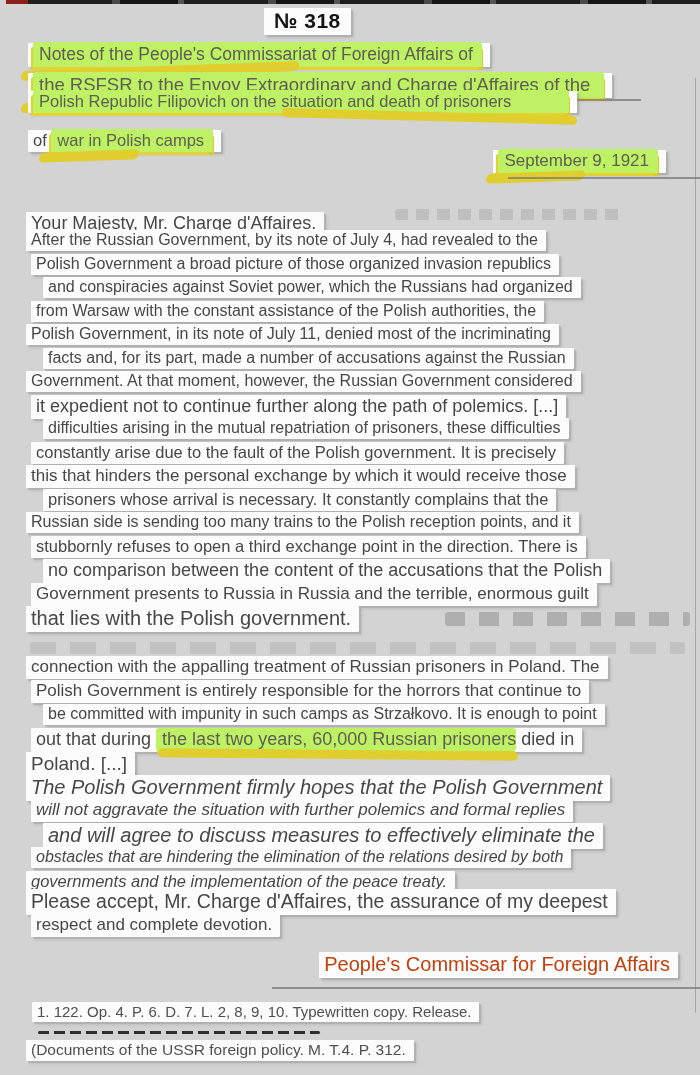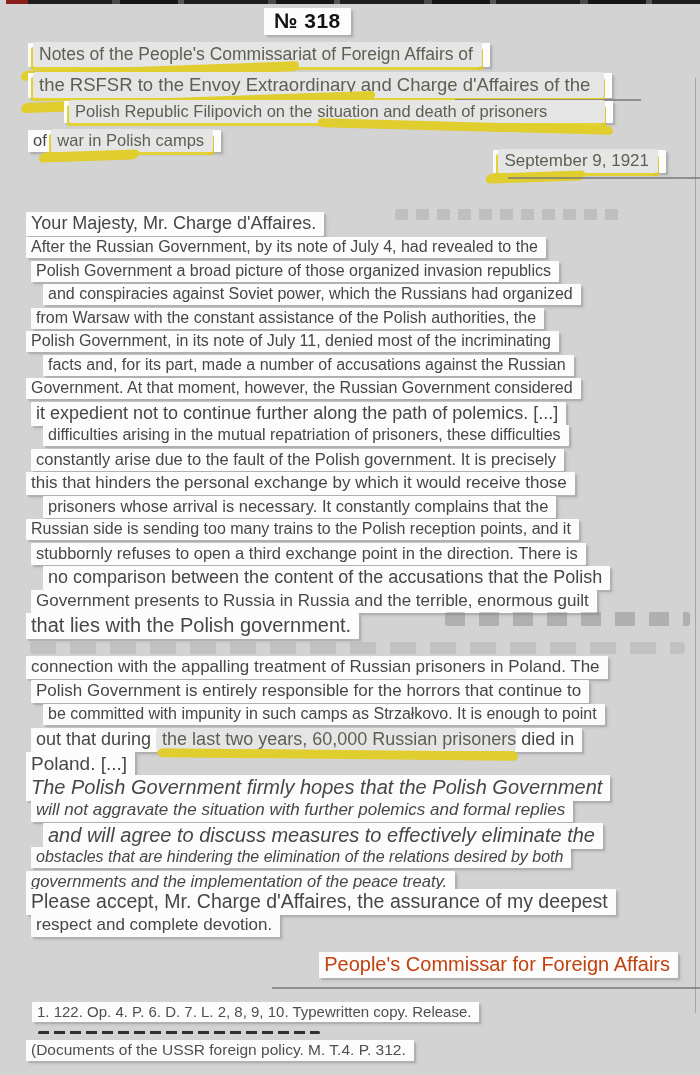--- a/index.html
+++ b/index.html
@@ -14,49 +14,49 @@
     background:repeating-linear-gradient(90deg,#1e1e1e 0 84px, #4a4a4a 84px 92px, #161616 92px 150px, #555 150px 156px); }
   .topbar-red { position:absolute; top:0; left:6px; width:22px; height:4px; background:#8b1f1c; }
   .right-scanline { position:absolute; top:78px; right:4px; width:1px; height:935px; background:rgba(110,110,110,.45); }
 
   
   .strip { display:inline-block; background:#fcfcfc; color:#474747;
     padding:1px 8px 2px 5px; border-radius:1px;
     box-shadow:2px 2px 0 rgba(150,150,150,.35), 3px 3px 3px rgba(120,120,120,.22); }
 
   
-  .hl { position:relative; background:#e5e5e5; color:#5e5e52; padding:2px 9px 3px 6px; border-radius:3px;
+  .hl { position:relative; background:#bef264; color:#5e5e52; padding:2px 9px 3px 6px; border-radius:3px;
     box-shadow:-3px 4px 0 -1px #e3d233, 3px 5px 0 -2px #dcca2c; }
   .hl.tail::after { content:""; position:absolute; left:-12px; bottom:-9px; width:62%; height:10px;
     background:#e0cd2e; border-radius:6px; transform:rotate(-2deg) skewX(-14deg); }
   .hl.tail-r::before { content:""; position:absolute; right:-8px; bottom:-8px; width:55%; height:9px;
     background:#e0cd2e; border-radius:6px; transform:rotate(1.5deg) skewX(10deg); }
   .padr55 { padding-right:58px; }
   .padr12 { padding-right:14px;margin-top:46px; }
 
   #docnum { position:absolute; top:8px; left:264px; font-size:21px; font-weight:bold; color:#141414;
     letter-spacing:.5px; }
   #docnum .strip { color:#141414; padding:1px 10px 2px 10px; }
 
   .t-line { position:absolute; left:28px; }
   #title-1 { top:43px;  font-size:17.5px; }
   #title-2 { top:73px;  font-size:18.5px; }
-  #title-3 { top:101px; font-size:16.5px;margin-left:36px; }
+  #title-3 { top:91px; font-size:16.5px; }
   #title-4 { top:130px; font-size:16.5px; }
   #title-4 .strip { color:#474747; }
   #date-row { position:absolute; top:150px; right:34px; font-size:17px; }
   .thin-rule { position:absolute; height:2px; background:rgba(120,120,120,.75); }
   #rule-title2 { top:99px; left:455px; width:186px; }
   #rule-date  { top:177px; left:508px; width:192px; }
   #rule-sig   { top:987px; left:272px; width:428px; }
 
   
   #salutation { position:absolute; top:212px; left:26px; font-size:18px; }
   .para { position:absolute; left:26px; right:0; }
-  #para1 { top:237px; } #para1 .line { height:23.5px; }
+  #para1 { top:230px; } #para1 .line { height:23.5px; }
   #para2 { top:656px; } #para2 .line { height:24px; }
   #para3 { top:775px; } #para3 .line { height:24px;font-style:italic; }
   #closing { top:889px; } #closing .line { height:24.5px; }
   .line { white-space:nowrap; }
   .line:nth-child(even) .strip { margin-left:5px; }
   .line:nth-child(3n) .strip { margin-left:17px; }
   .s16 { font-size:16px; } .s165 { font-size:16.5px; } .s17 { font-size:17px; }
   .s18 { font-size:18px; } .s19 { font-size:19px; } .s195 { font-size:19.5px; } .s20 { font-size:20px; }
   .hl-mid { padding:1px 0 2px 6px; box-shadow:0 4px 0 -1px #e3d233; }
   .hl-mid::after { content:""; position:absolute; left:2px; bottom:-8px; width:100%; height:9px;

